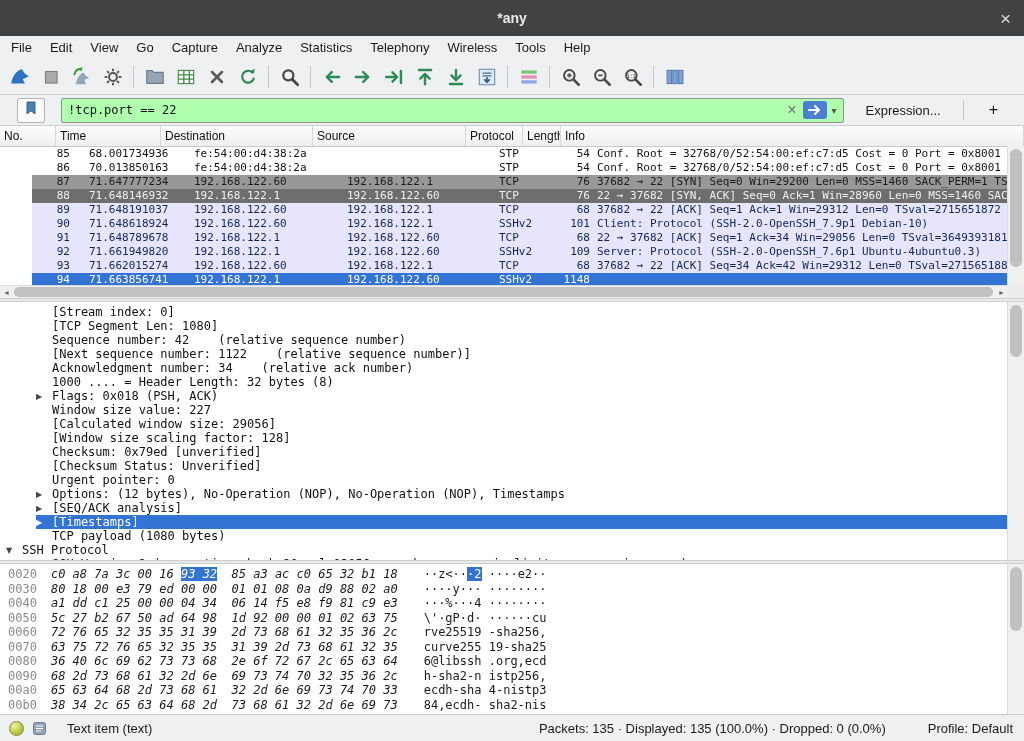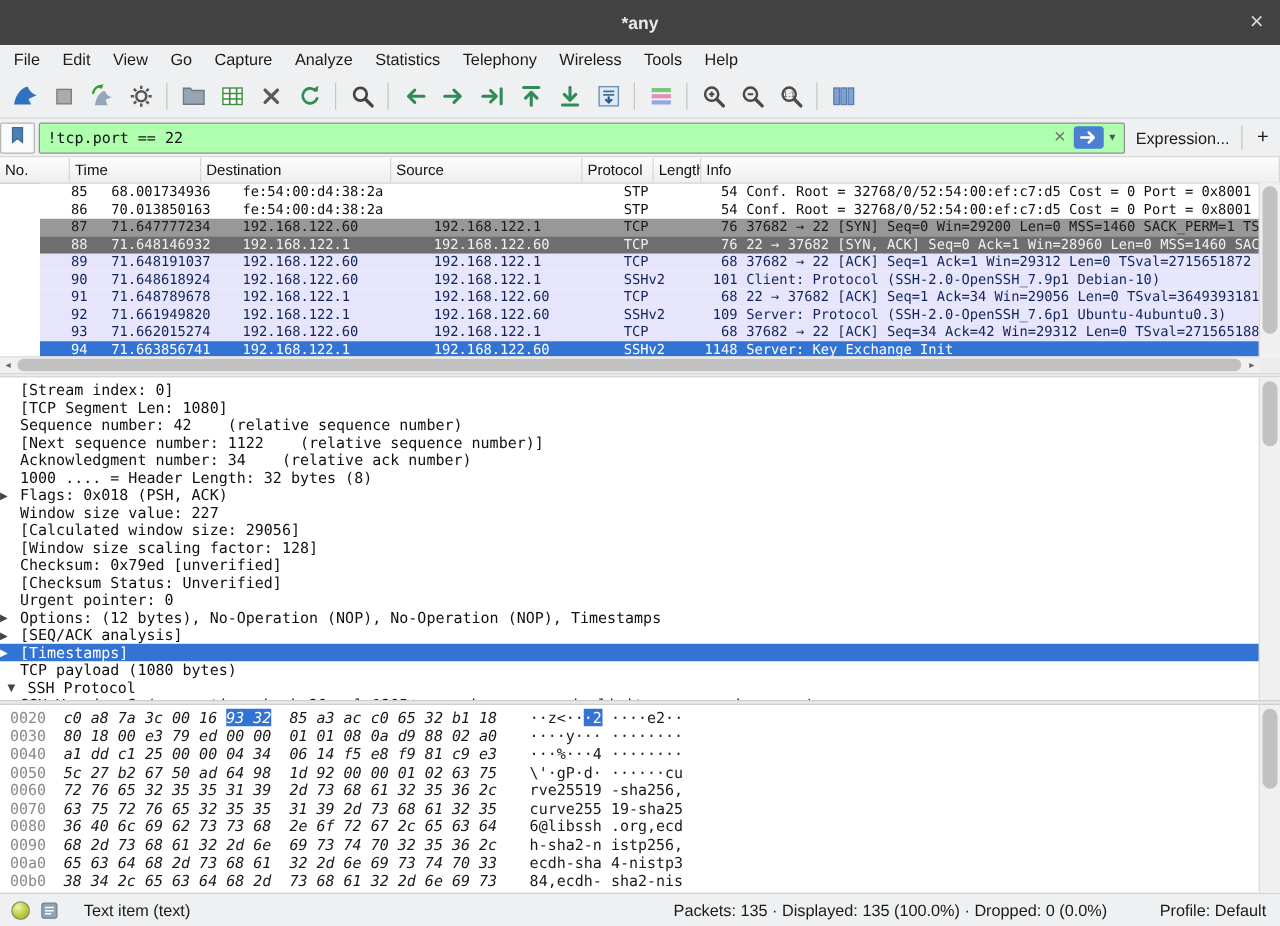--- a/index.html
+++ b/index.html
@@ -11,21 +11,21 @@
   .close{position:absolute;right:13px;top:50%;transform:translateY(-50%);color:#d8d8d8;font-size:19px;line-height:1;}
   
   .menubar{flex:0 0 23px;display:flex;align-items:center;background:#eff0f1;font-size:13px;color:#1a1a1a;padding-left:2px;}
   .menu-item{padding:2px 9px;}
   
   .toolbar{flex:0 0 35px;display:flex;align-items:center;background:#eff0f1;border-bottom:1px solid #d2d2d2;padding:0 4px;}
   .tbtn{width:31px;height:29px;display:flex;align-items:center;justify-content:center;border-radius:3px;}
   .ticon{display:flex;align-items:center;justify-content:center;}
   .tsep{width:1px;height:22px;background:#c6c6c6;margin:0 5px;}
   
-  .filterbar{flex:0 0 30px;display:flex;align-items:center;background:#eff0f1;padding:0 0;gap:3px;border-bottom:1px solid #cfcfcf;}
+  .filterbar{flex:0 0 30px;display:flex;align-items:center;background:#eff0f1;padding:0 17px;gap:16px;border-bottom:1px solid #cfcfcf;}
   .fbtn{width:26px;height:23px;border:1px solid #b4b4b4;border-radius:2px;background:#fafafa;display:flex;align-items:center;justify-content:center;}
   .filter-field{flex:1;height:23px;background:#afffaf;border:1px solid #919191;border-radius:2px;display:flex;align-items:center;}
   .filter-input{flex:1;background:transparent;border:none;outline:none;font-family:"DejaVu Sans Mono",monospace;font-size:12px;color:#111;padding:0 6px;}
   .fclear{color:#6f6f6f;font-size:16px;padding:0 5px;line-height:1;}
   .fapply{width:24px;height:18px;background:#4d7fd1;border-radius:3px;display:flex;align-items:center;justify-content:center;margin:0 2px;}
   .fcaret{color:#555;font-size:10px;padding:0 6px 0 2px;}
   .fexpr{font-size:13px;color:#1a1a1a;padding:0 6px;}
   .fsep{width:1px;height:20px;background:#c6c6c6;}
   .fadd{font-size:16px;color:#1a1a1a;padding:0 9px;}
   
@@ -55,21 +55,21 @@
   .htrack{flex:1;height:100%;position:relative;}
   .hthumb{position:absolute;top:1px;bottom:1px;left:1px;right:2px;background:#c1c1c1;border-radius:5px;}
   .corner{position:absolute;right:0;bottom:0;width:16px;height:12px;background:#ececec;}
   
   .splitter{flex:0 0 4px;background:#e9e9e9;border-top:1px solid #cfcfcf;border-bottom:1px solid #cfcfcf;box-sizing:border-box;}
   
   .details-pane{flex:0 0 258px;background:#fff;position:relative;overflow:hidden;font-family:"DejaVu Sans Mono",monospace;font-size:12px;color:#111;}
   .dlines{padding-top:3px;}
   .dline{height:14px;line-height:14px;display:flex;white-space:pre;}
   .dline.ind0{padding-left:6px;}
-  .dline.ind1{}
+  .dline.ind1{margin-left:36px;}
   .darrow{width:16px;flex:0 0 16px;font-family:"DejaVu Sans",sans-serif;font-size:8px;color:#444;padding-top:1px;box-sizing:border-box;}
   .dline.dsel{background:#3273d4;color:#fff;width:1008px;box-sizing:border-box;}
   .dline.dsel .darrow{color:#fff;}
   .details-vscroll{top:0;bottom:0;}
   .details-vscroll .thumb{top:3px;height:52px;}
   
   .hex-pane{flex:0 0 150px;background:#fff;position:relative;overflow:hidden;font-family:"DejaVu Sans Mono",monospace;font-size:12px;}
   .hrows{padding-top:3px;}
   .hrow{height:14.5px;line-height:14.5px;white-space:pre;display:flex;}
   .hoff{color:#8a8a8a;padding-left:8px;}
@@ -419,21 +419,20 @@
           <span class="pcol c5">68</span>
           <span class="pcol c6">37682 → 22 [ACK] Seq=34 Ack=42 Win=29312 Len=0 TSval=2715651885 TSecr=3649393194</span>
         </div>
         <div class="prow selected">
           <span class="pcol c0">94</span>
           <span class="pcol c1">71.663856741</span>
           <span class="pcol c2">192.168.122.1</span>
           <span class="pcol c3">192.168.122.60</span>
           <span class="pcol c4">SSHv2</span>
           <span class="pcol c5">1148</span>
-          <span class="pcol c6">Server: Key Exchange Init</span>
         </div>
       </div>
     <div class="vscroll plist-vscroll">
         <div class="thumb"></div>
       </div>
     <div class="hscroll">
       <span class="harrow">◄</span>
       <div class="htrack">
           <div class="hthumb"></div>
         </div>

